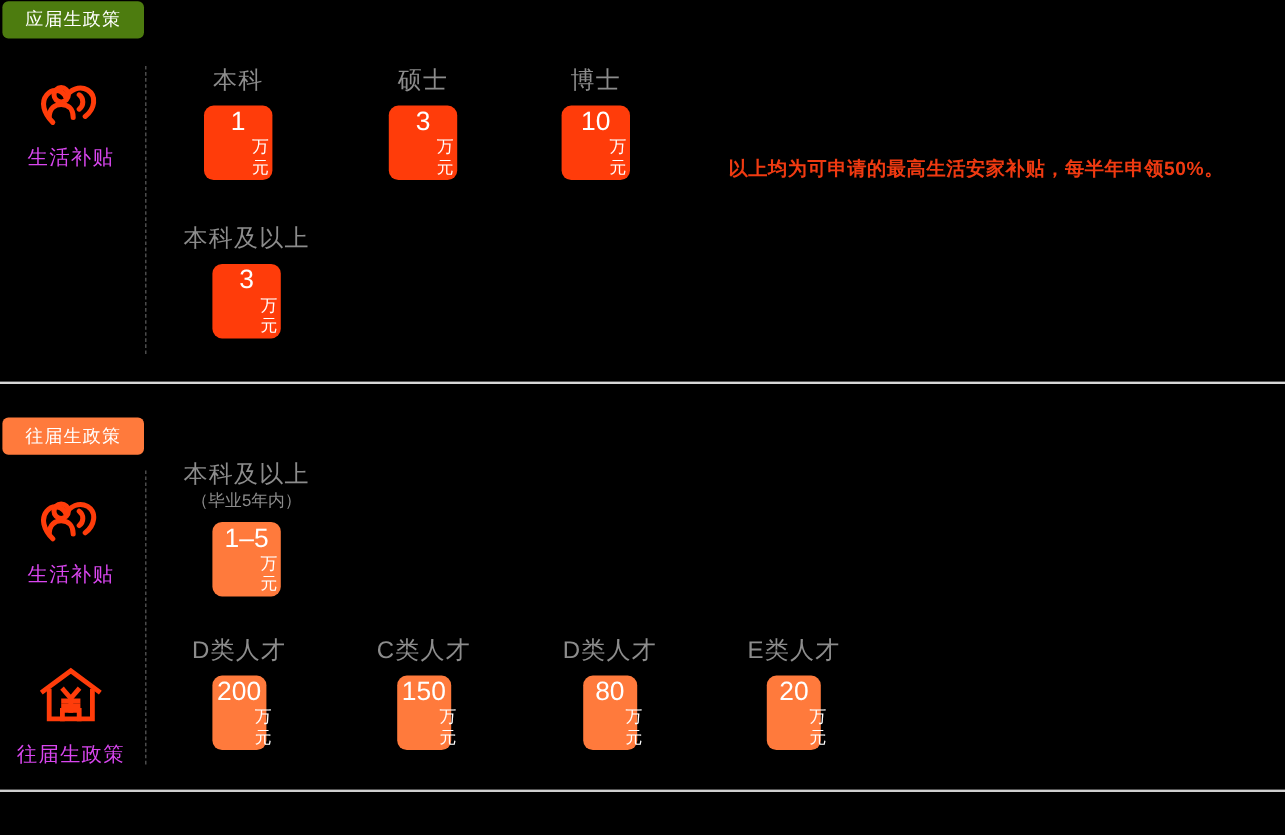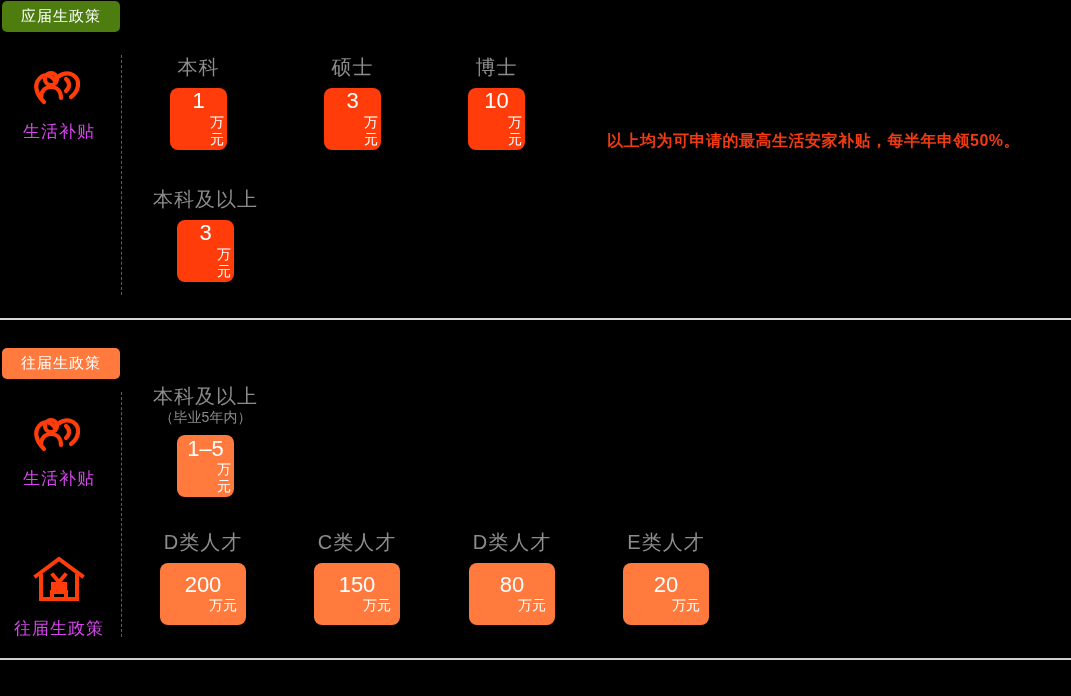--- a/index.html
+++ b/index.html
@@ -116,21 +116,21 @@
     margin-top: 10px;
     width: 57px;
     height: 62px;
     border-radius: 8px;
     display: flex;
     flex-direction: column;
     align-items: center;
     justify-content: center;
     color: #ffffff;
   }
-  .amount-box.wide { width: 86px; }
+  .amount-box.wide { width: 45px; }
   .amount-box .num {
     font-size: 22px;
     line-height: 1.05;
     font-weight: 400;
   }
   .amount-box .unit {
     font-size: 14px;
     line-height: 1.25;
     margin-top: 1px;
     margin-left: 40px;

